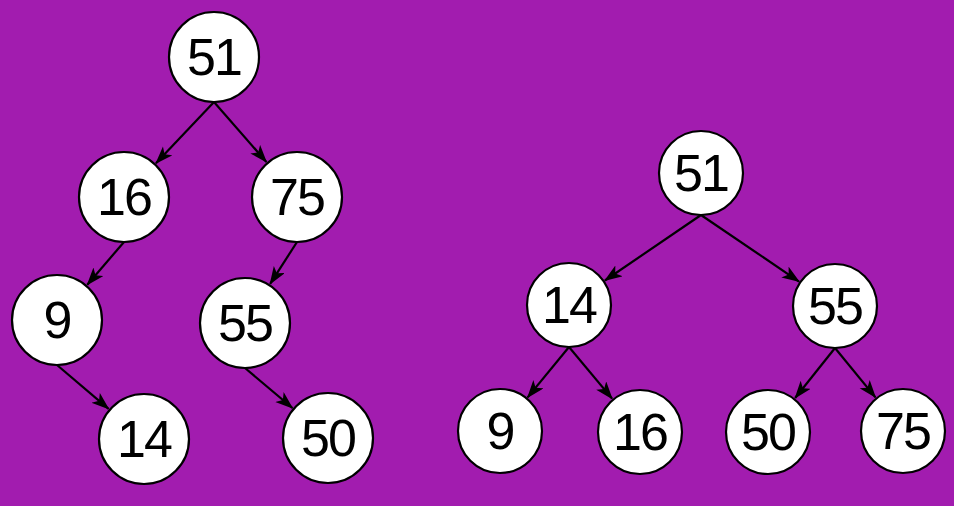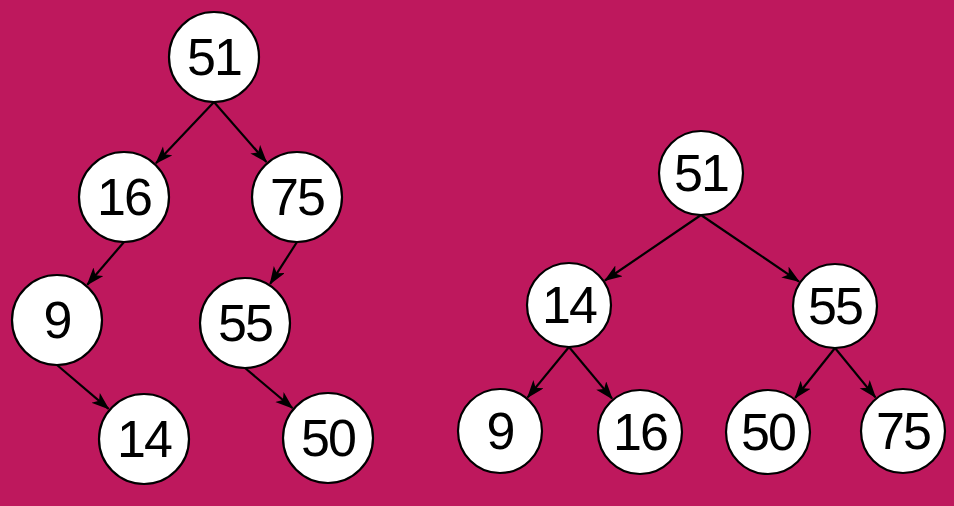--- a/index.html
+++ b/index.html
@@ -5,21 +5,21 @@
   html, body {
     margin: 0;
     padding: 0;
     background: #ffffff;
     font-family: "Liberation Sans", sans-serif;
   }
   .canvas {
     position: relative;
     width: 954px;
     height: 506px;
-    background: #be185d;
+    background: #a21caf;
     overflow: hidden;
   }
   svg { display: block; }
   .tree-edge {
     fill: none;
     stroke-linecap: butt;
   }
   .tree-node-circle {
     fill: #ffffff;
   }

